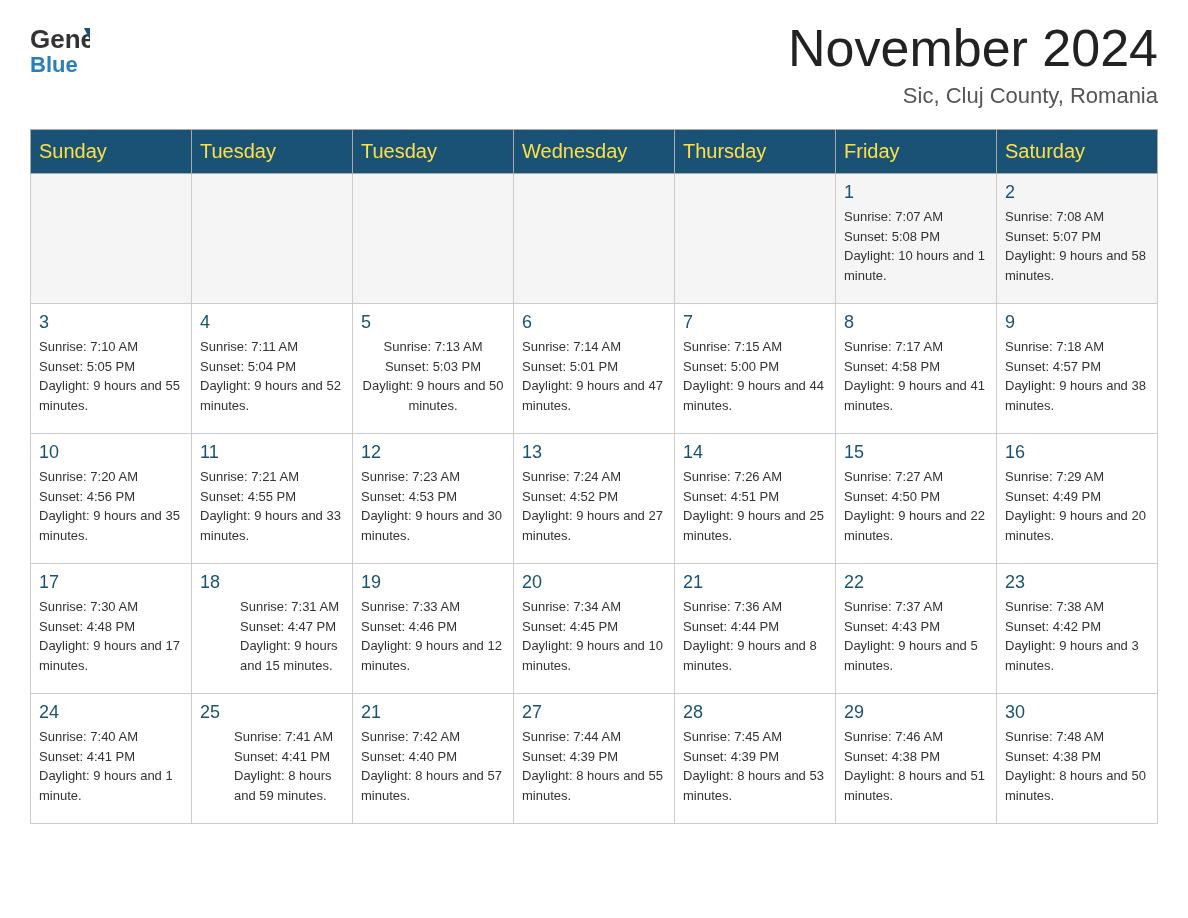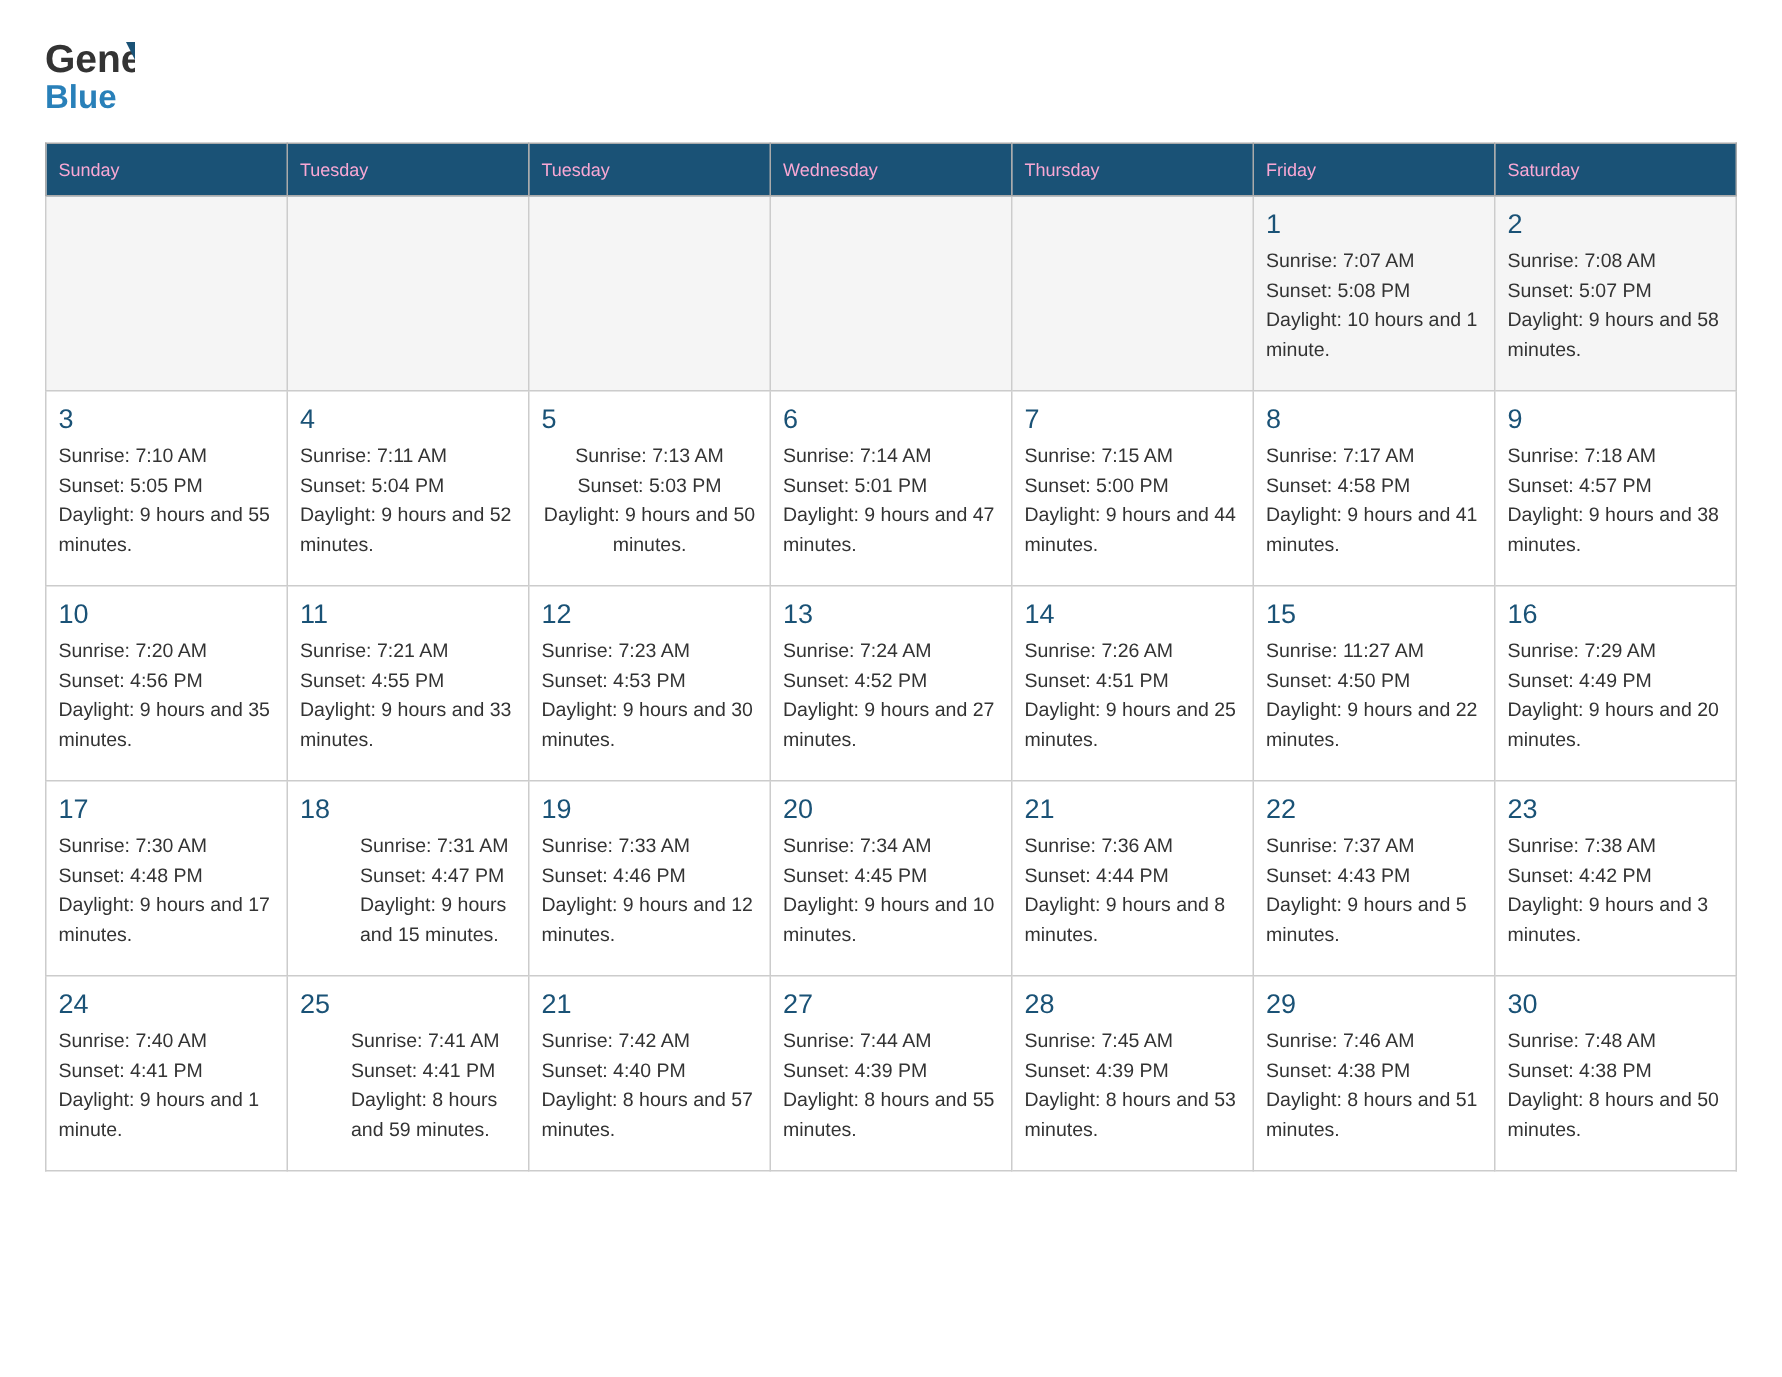--- a/index.html
+++ b/index.html
@@ -36,23 +36,23 @@
       color: #555;
       margin-top: 6px;
     }
     .calendar-table {
       width: 100%;
       border-collapse: collapse;
       table-layout: fixed;
     }
     .calendar-table th {
       background-color: #1a5276;
-      color: #f9a8d4;
+      color: #fde047;
       padding: 10px 8px;
-      font-size: 12px;
+      font-size: 20px;
       font-weight: normal;
       text-align: left;
       border: 1px solid #aaa;
     }
     .calendar-table td {
       vertical-align: top;
       padding: 8px 8px;
       border: 1px solid #ccc;
       background: #fff;
       font-size: 13px;
@@ -92,20 +92,24 @@
     <div class="logo-container">
       <svg width="60" height="55">
 
         <text x="0" y="28" font-family="Arial" font-size="26" font-weight="bold" fill="#333">General</text>
 
         <polygon points="54,8 68,8 61,22" fill="#1a5276"></polygon>
 
         <text x="0" y="52" font-family="Arial" font-size="22" font-weight="bold" fill="#2980b9">Blue</text>
       </svg>
     </div>
+  </div>
+  <div class="title-section">
+    <div class="month-year">November 2024</div>
+    <div class="location">Sic, Cluj County, Romania</div>
   </div>
 </div>
 
 <table class="calendar-table">
   <thead>
     <tr>
       <th>Sunday</th>
       <th>Tuesday</th>
       <th>Tuesday</th>
       <th>Wednesday</th>
@@ -204,21 +208,21 @@
 Daylight: 9 hours and 27 minutes.</div>
         </td>
         <td>
           <span class="day-number">14</span>
           <div class="day-info" style="white-space: pre-line;">Sunrise: 7:26 AM
 Sunset: 4:51 PM
 Daylight: 9 hours and 25 minutes.</div>
         </td>
         <td>
           <span class="day-number">15</span>
-          <div class="day-info" style="white-space: pre-line;">Sunrise: 11:27 AM
+          <div class="day-info" style="white-space: pre-line;">Sunrise: 7:27 AM
 Sunset: 4:50 PM
 Daylight: 9 hours and 22 minutes.</div>
         </td>
         <td>
           <span class="day-number">16</span>
           <div class="day-info" style="white-space: pre-line;">Sunrise: 7:29 AM
 Sunset: 4:49 PM
 Daylight: 9 hours and 20 minutes.</div>
         </td>
       </tr>

